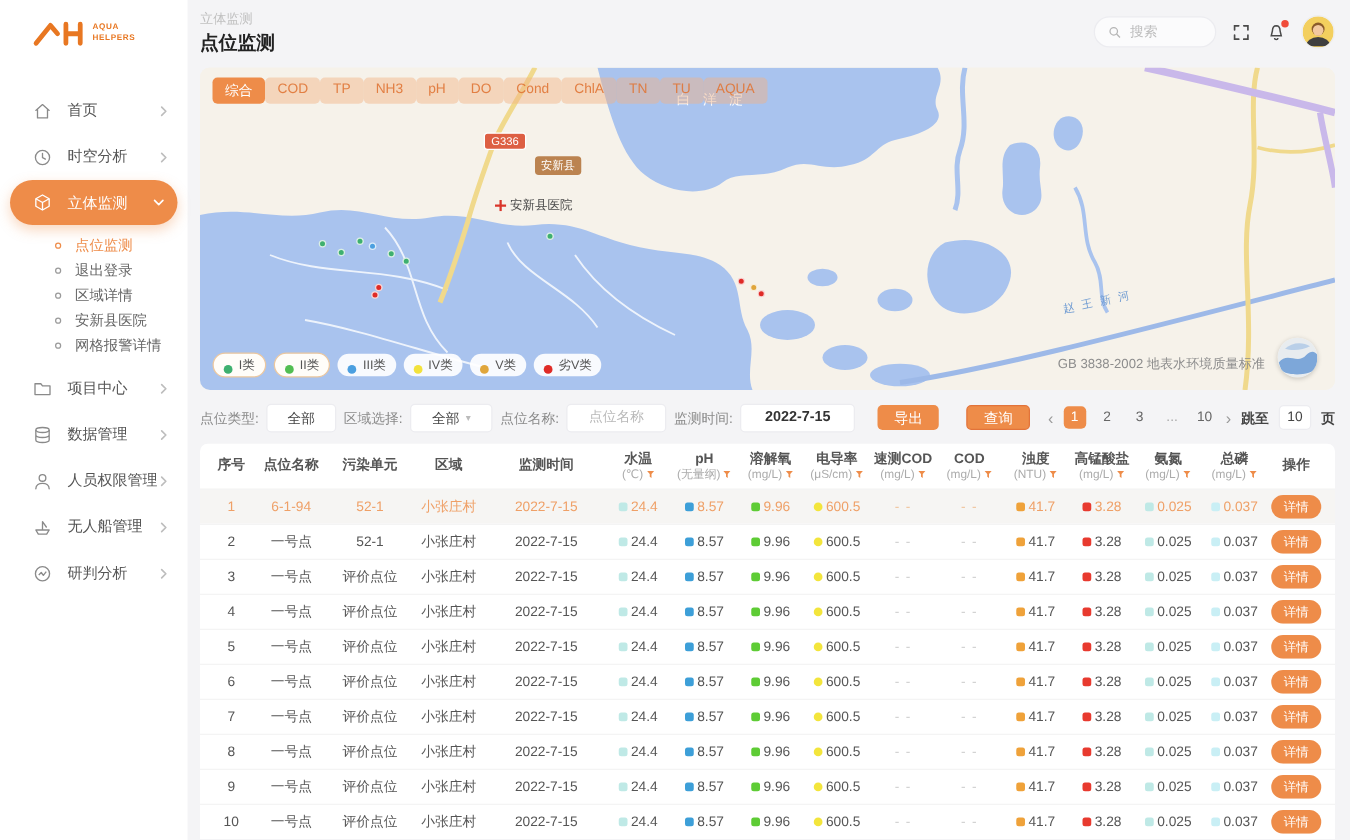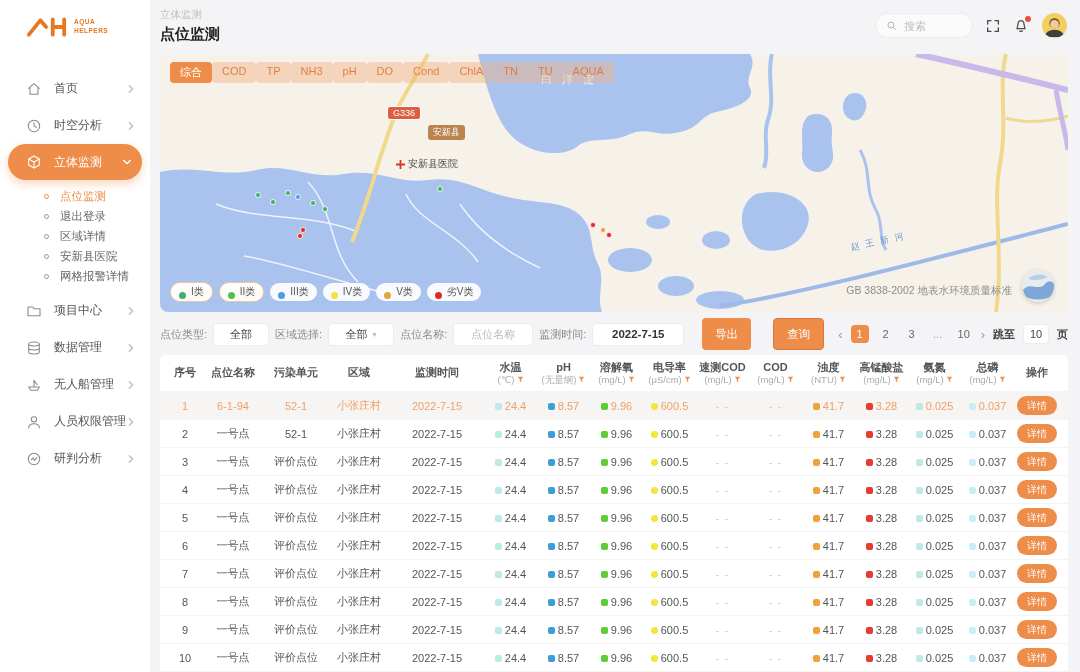--- a/index.html
+++ b/index.html
@@ -65,21 +65,21 @@
   .map-globe svg{width:100%;height:100%;display:block;}
   
   .filter-bar{display:flex;align-items:center;margin-top:9px;height:26px;font-size:11px;color:#8a8a8a;gap:6px;}
   .f-input{height:23px;border:1px solid #ececf0;background:#fff;border-radius:4px;font-size:11px;color:#444;text-align:center;outline:none;font-family:inherit;}
   .f-input::placeholder{color:#b8b8b8;}
   .w-type{width:56px;}
   .w-region{width:66px;display:flex;align-items:center;justify-content:center;gap:5px;cursor:pointer;}
   .w-region .caret{color:#bbb;font-size:8px;}
   .w-name{width:80px;}
   .w-time{width:92px;font-weight:bold;color:#333;font-size:11.5px;}
-  .fbtn{background:#ee8c49;color:#fff;border:0;border-radius:4px;height:32px;padding:0 13px;font-size:11.5px;cursor:pointer;font-family:inherit;}
+  .fbtn{background:#ee8c49;color:#fff;border:0;border-radius:4px;height:20px;padding:0 13px;font-size:11.5px;cursor:pointer;font-family:inherit;}
   .fbtn.export{margin-left:12px;}
   .fbtn.query{margin-left:16px;border:1px solid #e2733a;}
   .pagination{margin-left:auto;display:flex;align-items:center;gap:8px;font-size:11px;color:#666;}
   .pg-arrow{color:#9a9a9a;cursor:pointer;font-size:13px;}
   .pg-item{min-width:18px;height:18px;display:flex;align-items:center;justify-content:center;border-radius:4px;cursor:pointer;}
   .pg-item.active{background:#ee8c49;color:#fff;}
   .pg-item.dots{cursor:default;color:#aaa;}
   .pg-jump-label{color:#444;font-weight:bold;}
   .pg-jump-input{width:26px;height:20px;border:1px solid #ececf0;border-radius:4px;text-align:center;font-size:11px;color:#444;outline:none;background:#fff;font-family:inherit;}
   
@@ -205,40 +205,40 @@
         </span>
         <span class="nav-label">数据管理</span>
         <span class="icn chev">
           <svg viewBox="0 0 12 12" fill="none" stroke="currentColor" stroke-width="1.6" stroke-linecap="round" stroke-linejoin="round">
             <path d="M4 2 L8 6 L4 10"></path>
           </svg>
         </span>
       </div>
       <div class="nav-item">
         <span class="icn nav-icn">
+          <svg viewBox="0 0 24 24" fill="none" stroke="currentColor" stroke-width="1.6" stroke-linecap="round">
+            <circle cx="12" cy="8" r="4"></circle>
+            <path d="M4 21 C4 16.5 8 14.5 12 14.5 C16 14.5 20 16.5 20 21"></path>
+          </svg>
+        </span>
+        <span class="nav-label">人员权限管理</span>
+        <span class="icn chev">
+          <svg viewBox="0 0 12 12" fill="none" stroke="currentColor" stroke-width="1.6" stroke-linecap="round" stroke-linejoin="round">
+            <path d="M4 2 L8 6 L4 10"></path>
+          </svg>
+        </span>
+      </div>
+      <div class="nav-item">
+        <span class="icn nav-icn">
           <svg viewBox="0 0 24 24" fill="none" stroke="currentColor" stroke-width="1.6" stroke-linejoin="round">
             <path d="M4 15 H20 L17 20 H7 Z"></path>
             <path d="M12 15 V5 L17 12"></path>
           </svg>
         </span>
         <span class="nav-label">无人船管理</span>
-        <span class="icn chev">
-          <svg viewBox="0 0 12 12" fill="none" stroke="currentColor" stroke-width="1.6" stroke-linecap="round" stroke-linejoin="round">
-            <path d="M4 2 L8 6 L4 10"></path>
-          </svg>
-        </span>
-      </div>
-      <div class="nav-item">
-        <span class="icn nav-icn">
-          <svg viewBox="0 0 24 24" fill="none" stroke="currentColor" stroke-width="1.6" stroke-linecap="round">
-            <circle cx="12" cy="8" r="4"></circle>
-            <path d="M4 21 C4 16.5 8 14.5 12 14.5 C16 14.5 20 16.5 20 21"></path>
-          </svg>
-        </span>
-        <span class="nav-label">人员权限管理</span>
         <span class="icn chev">
           <svg viewBox="0 0 12 12" fill="none" stroke="currentColor" stroke-width="1.6" stroke-linecap="round" stroke-linejoin="round">
             <path d="M4 2 L8 6 L4 10"></path>
           </svg>
         </span>
       </div>
       <div class="nav-item">
         <span class="icn nav-icn">
           <svg viewBox="0 0 24 24" fill="none" stroke="currentColor" stroke-width="1.6" stroke-linejoin="round">
             <circle cx="12" cy="12" r="8.5"></circle>

